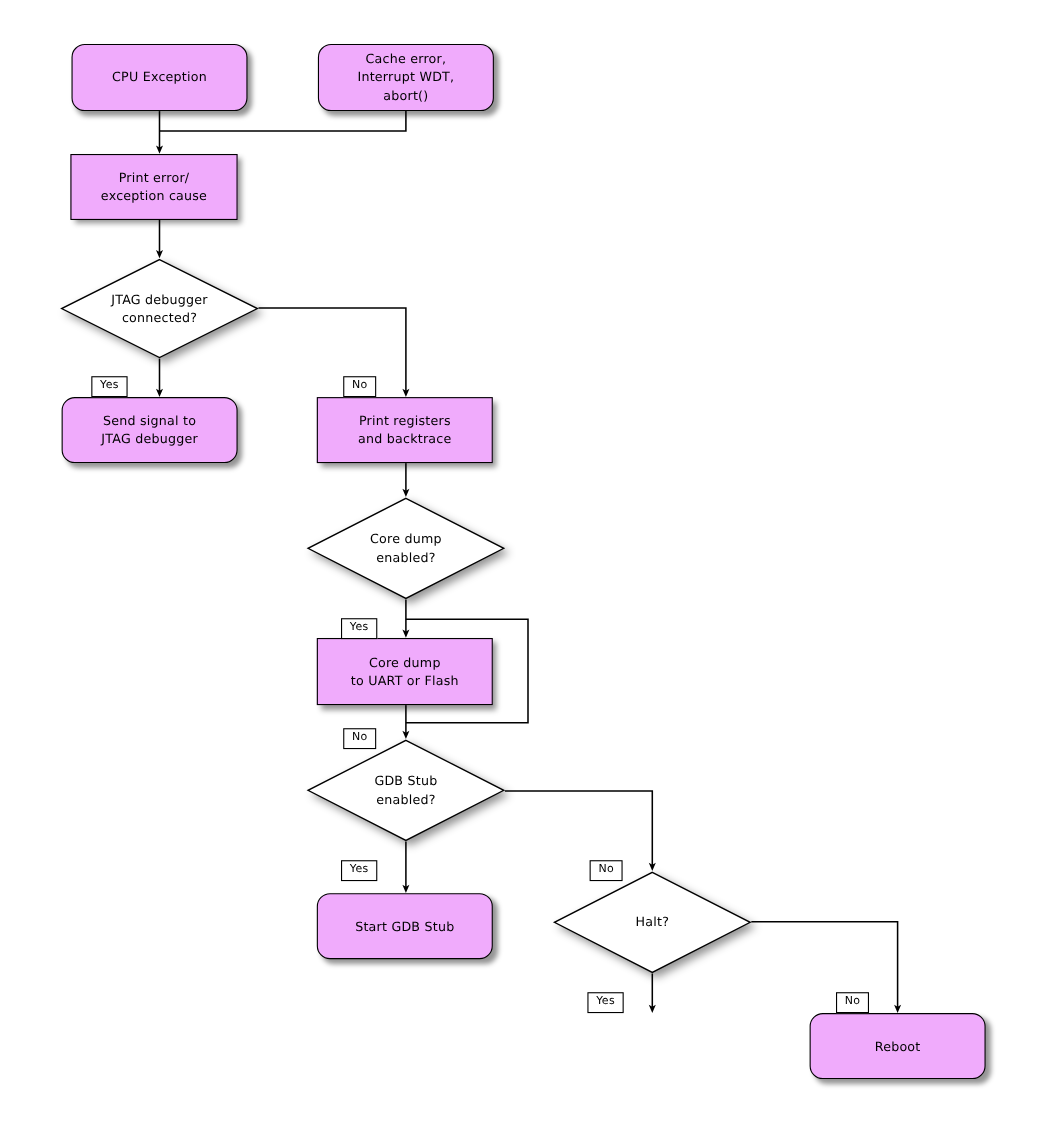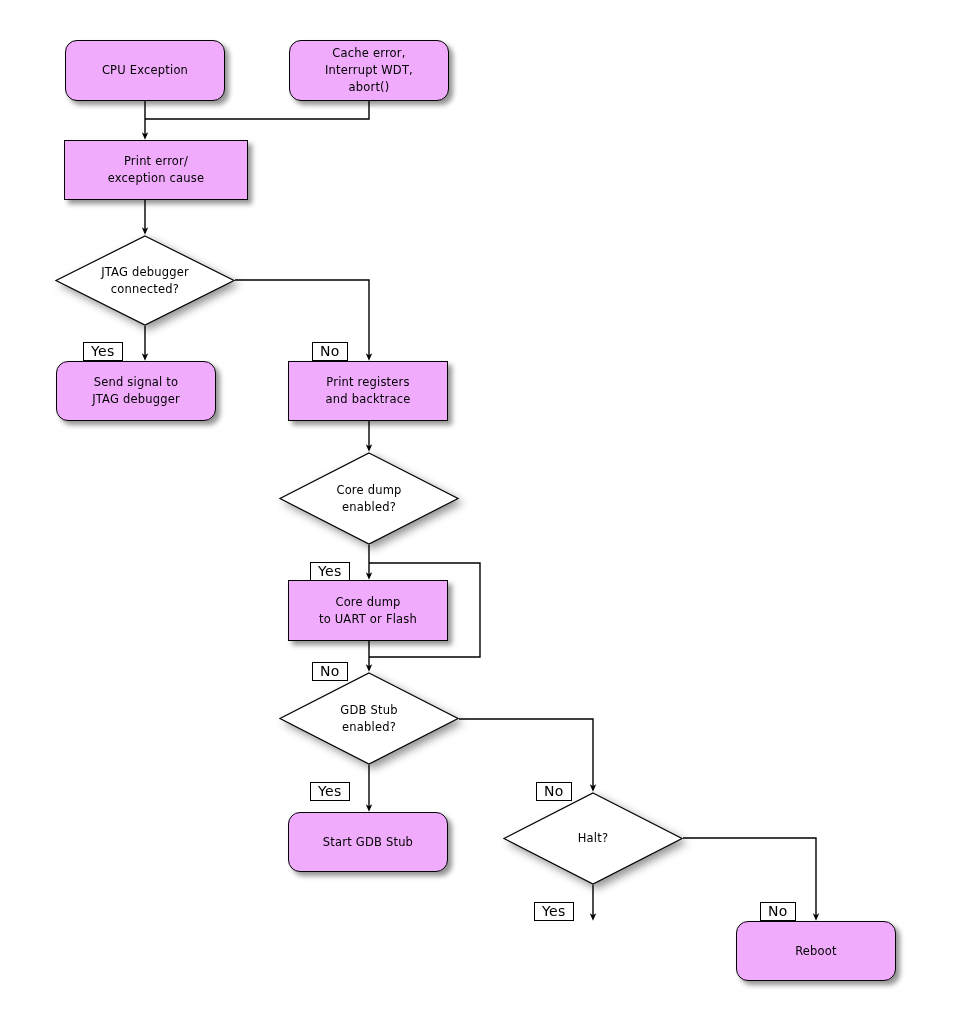--- a/index.html
+++ b/index.html
@@ -79,21 +79,21 @@
     line-height: 17px;
     color: #000000;
     letter-spacing: 0.2px;
     pointer-events: none;
   }
   .edge-label {
     position: absolute;
     box-sizing: border-box;
     background: #ffffff;
     border: 1.2px solid #000000;
-    font-size: 14px;
+    font-size: 10px;
     line-height: 14px;
     color: #000000;
     padding: 1px 7px 2px 7px;
     letter-spacing: 0.3px;
     white-space: nowrap;
   }
 </style>
 </head>
 <body>
 
@@ -138,21 +138,21 @@
   <div class="node rounded" style="left:65px; top:40px; width:160px; height:61px;border-radius:12px;">
     <span class="label">CPU Exception</span>
   </div>
 
   <div class="node rounded" style="left:289px; top:40px; width:160px; height:61px;">
     <span class="label">Cache error,
 Interrupt WDT,
 abort()</span>
   </div>
 
-  <div class="node sharp" style="left:64px; top:140px; width:184px; height:60px;">
+  <div class="node sharp" style="left:64px; top:140px; width:152px; height:60px;">
     <span class="label">Print error/
 exception cause</span>
   </div>
 
   <div class="node rounded" style="left:56px; top:361px; width:160px; height:60px;">
     <span class="label">Send signal to
 JTAG debugger</span>
   </div>
 
   <div class="node sharp" style="left:288px; top:361px; width:160px; height:60px;">

